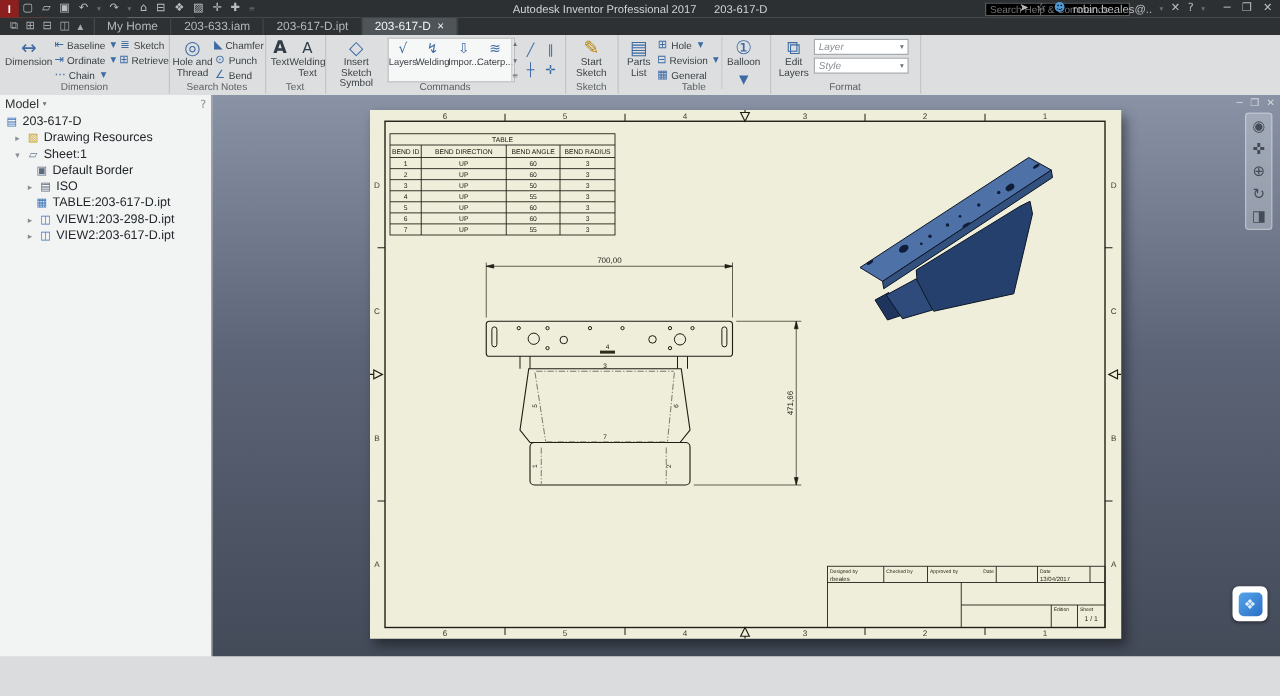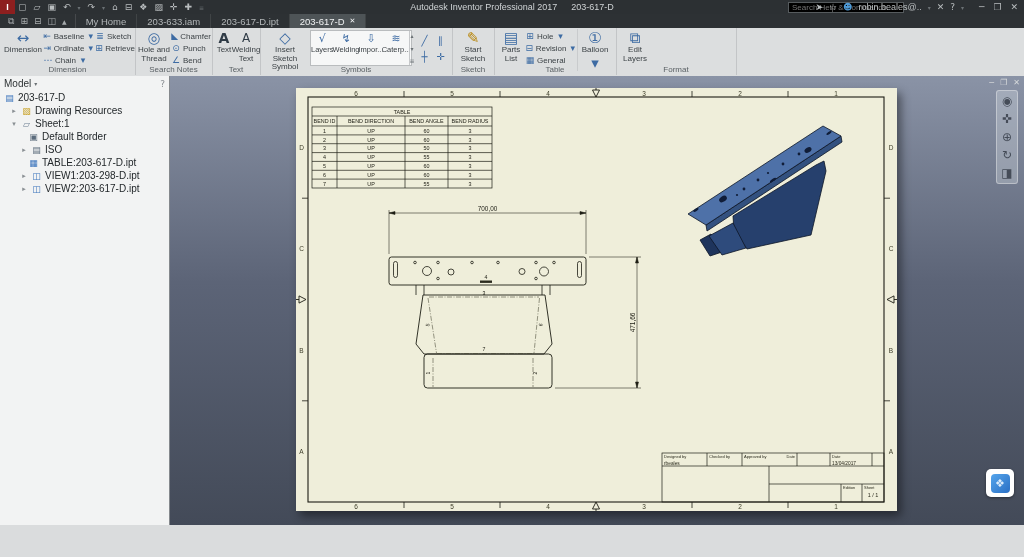--- a/index.html
+++ b/index.html
@@ -231,21 +231,21 @@
             <span class="ico">≡</span>
           </div>
         </div>
         <div class="cgrid">
           <span class="ico">╱</span>
           <span class="ico">∥</span>
           <span class="ico">┼</span>
           <span class="ico">✛</span>
         </div>
       </div>
-      <div class="plabel">Symbols</div>
+      <div class="plabel">Commands</div>
     </div>
 
     <div class="panel" style="left:452px;width:42px;">
       <div class="prow" style="justify-content:center;">
         <div class="bigbtn" style="width:34px;">
           <span class="ico" style="color:#b8860b;">✎</span>
           <span>Start Sketch</span>
         </div>
       </div>
       <div class="plabel">Sketch</div>
@@ -280,20 +280,30 @@
         </div>
       </div>
       <div class="plabel">Table</div>
     </div>
 
     <div class="panel" style="left:616px;width:120px;">
       <div class="prow" style="padding-left:3px;">
         <div class="bigbtn" style="width:32px;">
           <span class="ico">⧉</span>
           <span>Edit Layers</span>
+        </div>
+        <div class="smallcol" style="padding-top:2px;">
+          <div class="combo">
+              <span>Layer</span>
+              <span class="dd ico">▾</span>
+            </div>
+          <div class="combo">
+              <span>Style</span>
+              <span class="dd ico">▾</span>
+            </div>
         </div>
       </div>
       <div class="plabel">Format</div>
     </div>
   </div>
 
   <div id="browser" class="abs">
     <div id="browser-header">
       <span>Model</span>
       <span class="dd ico">▾</span>

